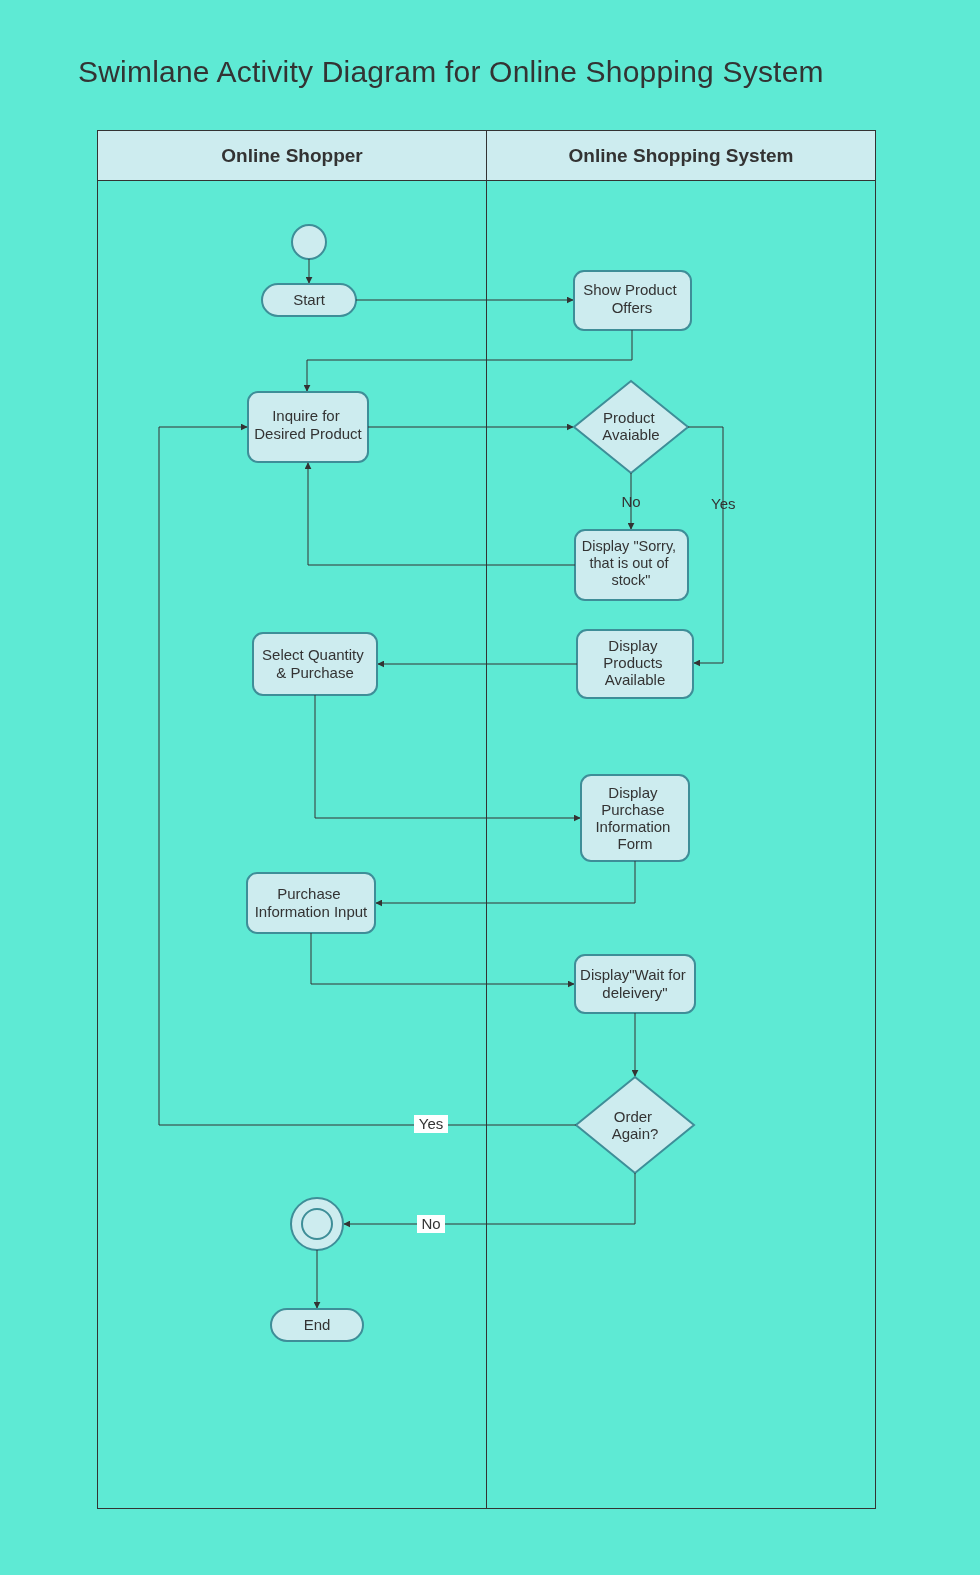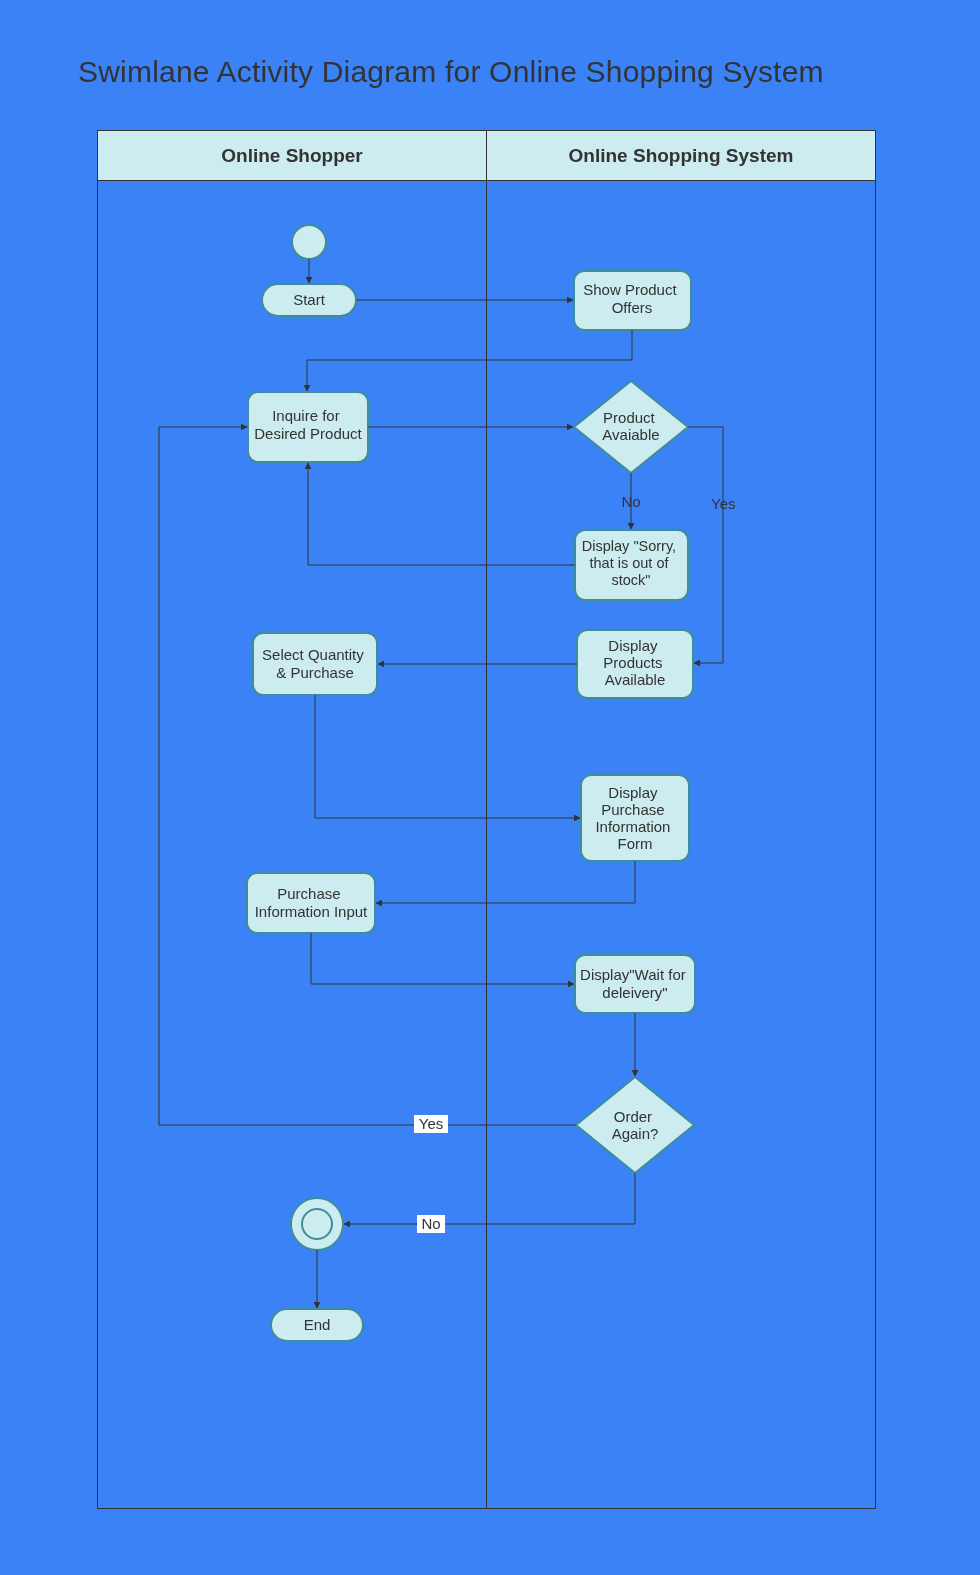--- a/index.html
+++ b/index.html
@@ -5,21 +5,21 @@
   body {
     margin: 0;
     padding: 0;
     background: #fff;
     font-family: Arial, Helvetica, sans-serif;
   }
   .page {
     width: 980px;
     height: 1575px;
     position: relative;
-    background: #3b82f6;
+    background: #5eead4;
   }
   .title {
     position: absolute;
     top: 55px;
     left: 78px;
     font-size: 30px;
     color: #333;
     letter-spacing: 0.2px;
   }
   svg {

